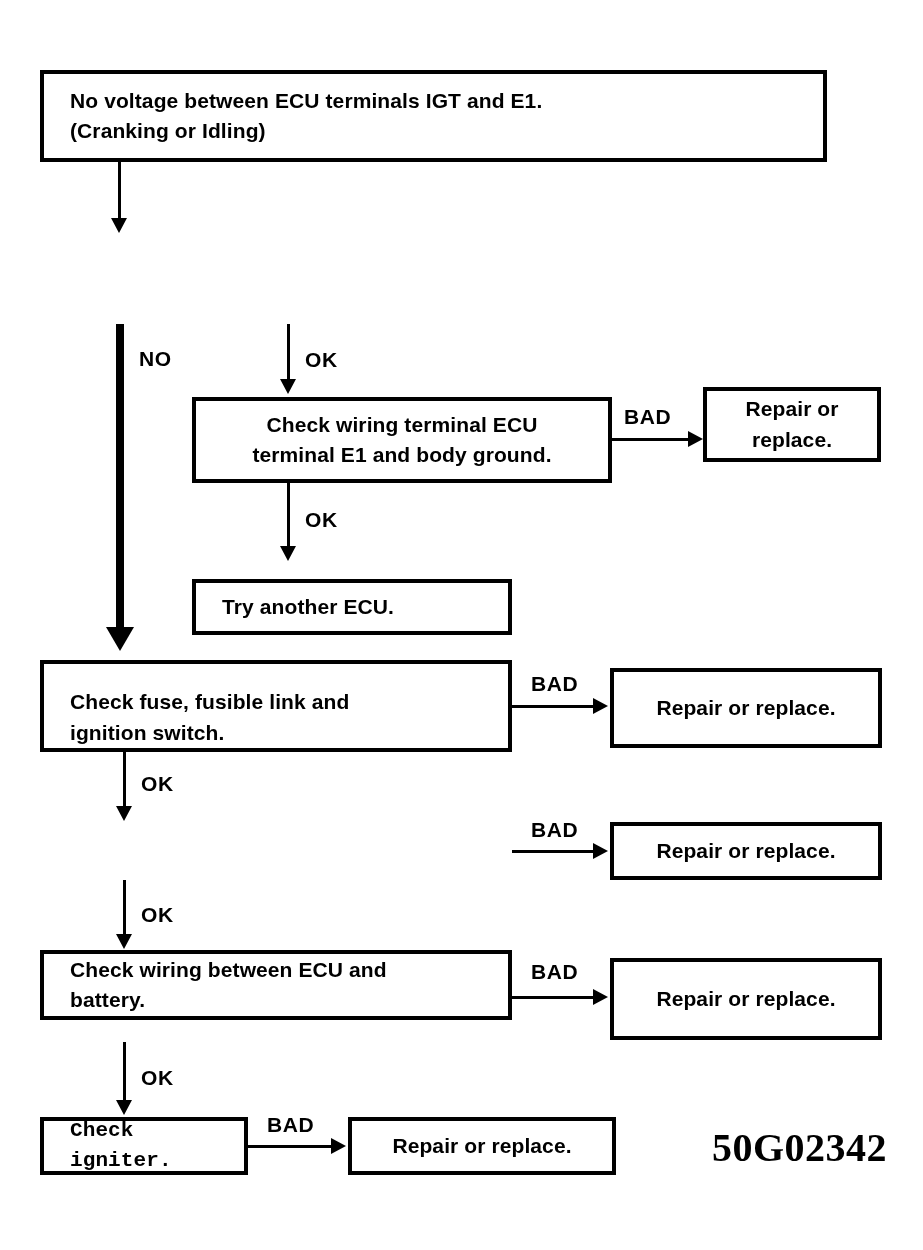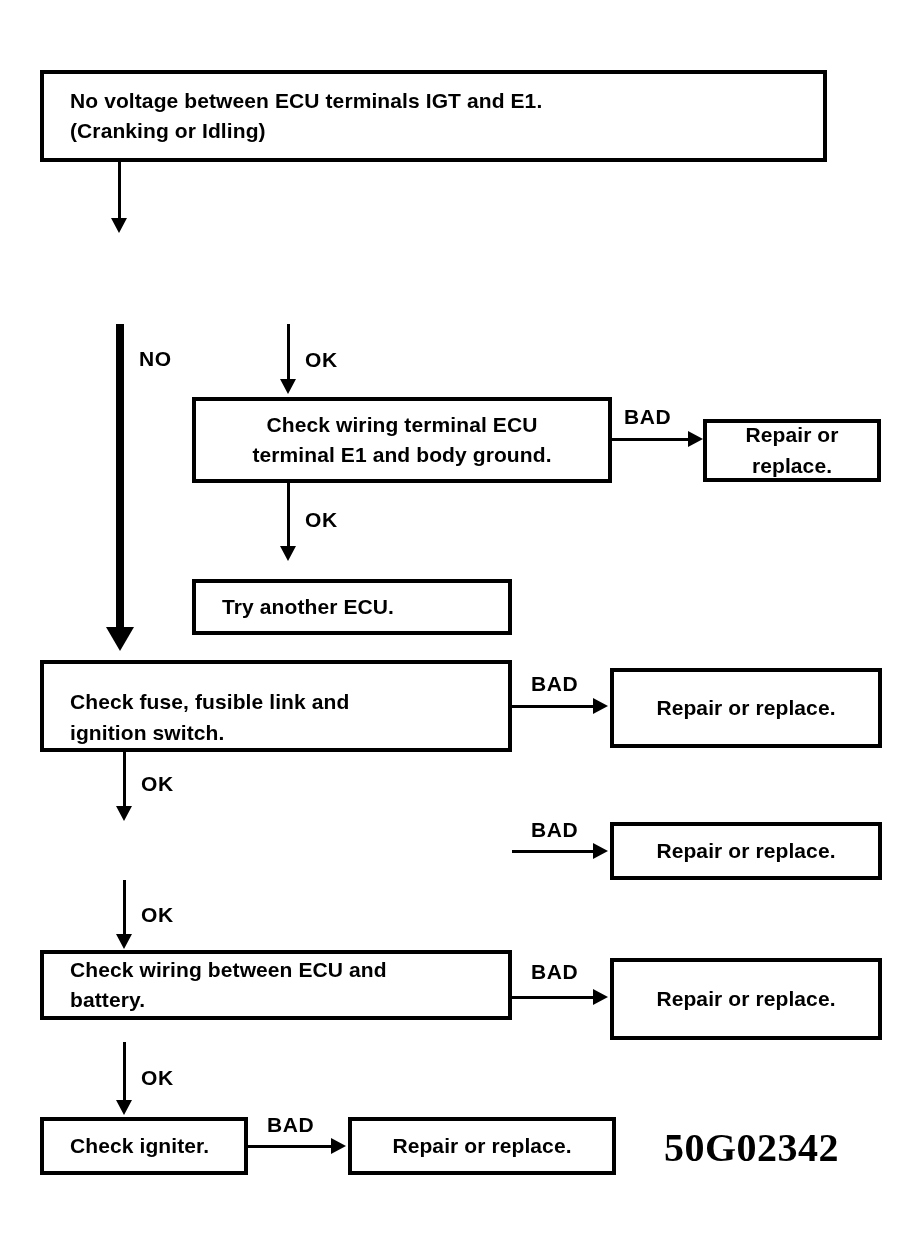--- a/index.html
+++ b/index.html
@@ -120,21 +120,21 @@
 
   <div class="box center-text" style="left:192px; top:397px; width:420px; height:86px;">
     <span class="txt">Check wiring terminal ECU
 terminal E1 and body ground.</span>
   </div>
 
   <div class="hline" style="left:612px; top:438px; width:78px;"></div>
   <div class="arrow-right" style="left:688px; top:431px;"></div>
   <div class="label" style="left:624px; top:405px;">BAD</div>
 
-  <div class="box center-text" style="left:703px; top:419px; width:178px; height:63px;">
+  <div class="box center-text" style="left:703px; top:387px; width:178px; height:75px;">
     <span class="txt">Repair or
 replace.</span>
   </div>
 
   <div class="vline" style="left:287px; top:483px; height:65px;"></div>
   <div class="arrow-down" style="left:280px; top:546px;"></div>
   <div class="label" style="left:305px; top:508px;">OK</div>
 
   <div class="box left-text" style="left:192px; top:579px; width:320px; height:56px;">
     <span class="txt">Try another ECU.</span>
@@ -180,27 +180,27 @@
   <div class="label" style="left:531px; top:960px;">BAD</div>
 
   <div class="box center-text" style="left:610px; top:958px; width:272px; height:82px;">
     <span class="txt">Repair or replace.</span>
   </div>
 
   <div class="vline" style="left:123px; top:1042px; height:62px;"></div>
   <div class="arrow-down" style="left:116px; top:1100px;"></div>
   <div class="label" style="left:141px; top:1066px;">OK</div>
 
-  <div class="box left-text" style="left:40px; top:1117px; width:208px; height:58px;">
+  <div class="box left-text" style="left:40px; top:1117px; width:208px; height:58px;font-family:Liberation Mono, monospace;">
     <span class="txt">Check igniter.</span>
   </div>
 
   <div class="hline" style="left:248px; top:1145px; width:85px;"></div>
   <div class="arrow-right" style="left:331px; top:1138px;"></div>
   <div class="label" style="left:267px; top:1113px;">BAD</div>
 
   <div class="box center-text" style="left:348px; top:1117px; width:268px; height:58px;">
     <span class="txt">Repair or replace.</span>
   </div>
 
-  <div class="code" style="left:664px; top:1124px;">50G02342</div>
+  <div class="code" style="left:712px; top:1124px;">50G02342</div>
 
 </div>
 
 </body></html>

